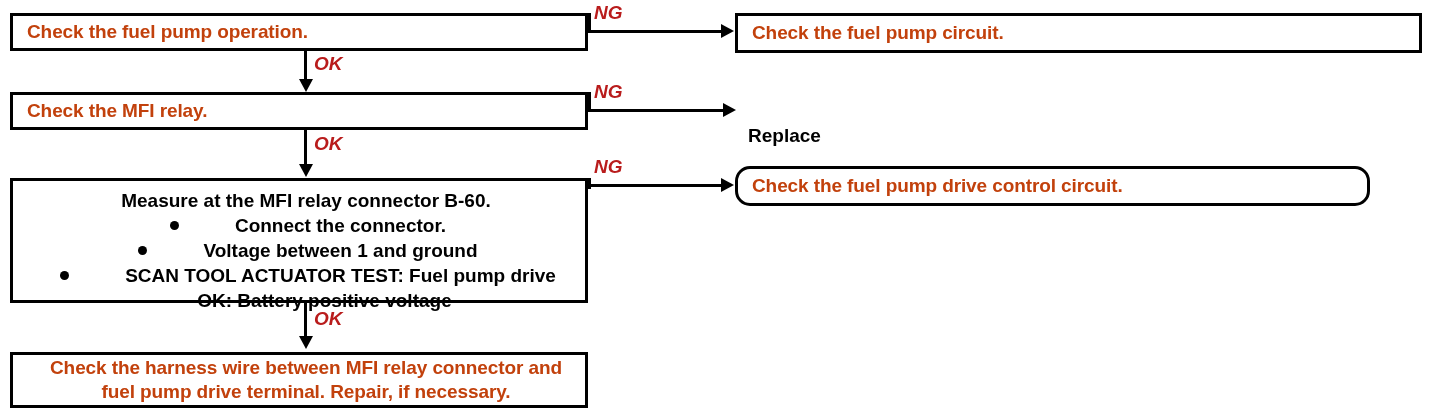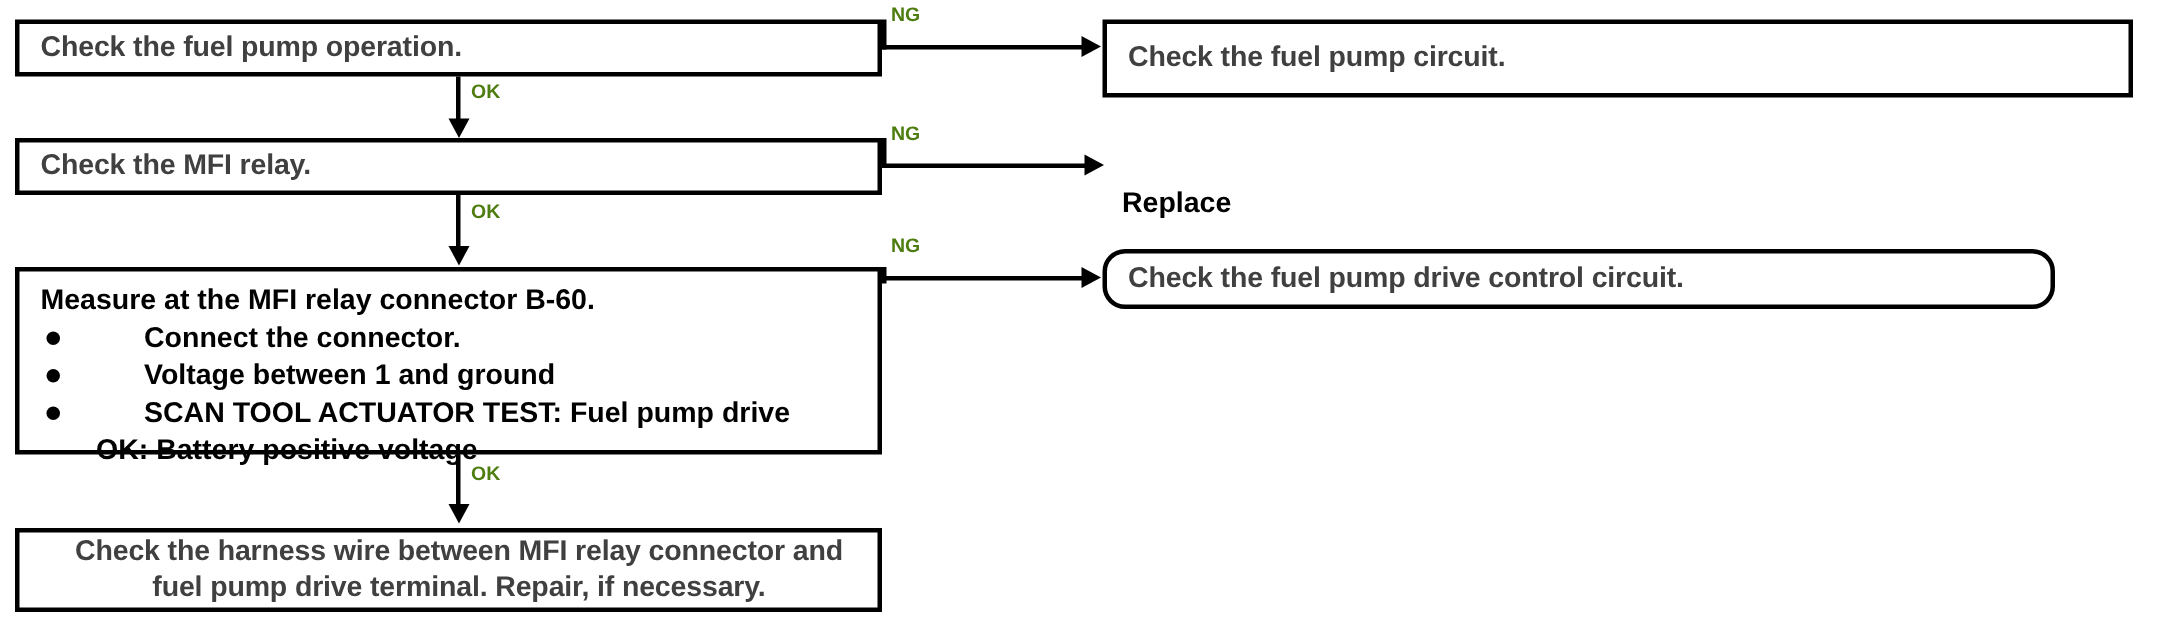--- a/index.html
+++ b/index.html
@@ -25,38 +25,38 @@
     box-sizing: border-box;
     border: 3px solid #000;
     background: #fff;
     display: flex;
     flex-direction: column;
     justify-content: center;
   }
   .box .line {
     font-size: 19px;
     font-weight: bold;
-    color: #404040;
+    color: #c2410c;
     line-height: 24px;
     padding-left: 14px;
     white-space: nowrap;
     letter-spacing: -0.1px;
   }
 
   
   #box-check-fuel-pump-operation { left: 10px; top: 13px; width: 578px; height: 38px; }
   
   #box-check-mfi-relay { left: 10px; top: 92px; width: 578px; height: 38px; }
   
-  #box-measure-mfi-relay { left: 10px; top: 178px; width: 578px; height: 125px; justify-content: flex-start; padding-top: 8px; }
+  #box-measure-mfi-relay { left: 10px; top: 178px; width: 578px; height: 125px; justify-content: flex-start; padding-top: 8px; align-items: center; }
   
   #box-check-harness-wire { left: 10px; top: 352px; width: 578px; height: 56px; align-items: center; }
 
   
-  #box-check-fuel-pump-circuit { left: 735px; top: 13px; width: 687px; height: 52px; }
+  #box-check-fuel-pump-circuit { left: 735px; top: 13px; width: 687px; height: 40px; }
   #box-check-fuel-pump-drive-control-circuit { left: 735px; top: 166px; width: 635px; height: 40px; border-radius: 15px; }
 
   
   .measure-head {
     font-size: 19px;
     font-weight: bold;
     line-height: 24px;
     padding-left: 14px;
     white-space: nowrap;
   }
@@ -114,24 +114,25 @@
     position: absolute;
     width: 0; height: 0;
     border-left: 7px solid transparent;
     border-right: 7px solid transparent;
     border-top: 13px solid #000;
   }
 
   
   .edge-label {
     position: absolute;
-    font-size: 13px;
-    font-weight: bold;
-    color: #4d7c0f;
-    white-space: nowrap;
+    font-size: 19px;
+    font-weight: bold;
+    color: #b91c1c;
+    white-space: nowrap;
+    font-style: italic;
   }
   .terminal-label {
     position: absolute;
     font-size: 19px;
     font-weight: bold;
     color: #000;
     white-space: nowrap;
     margin-top: 27px;
   }
 </style>

